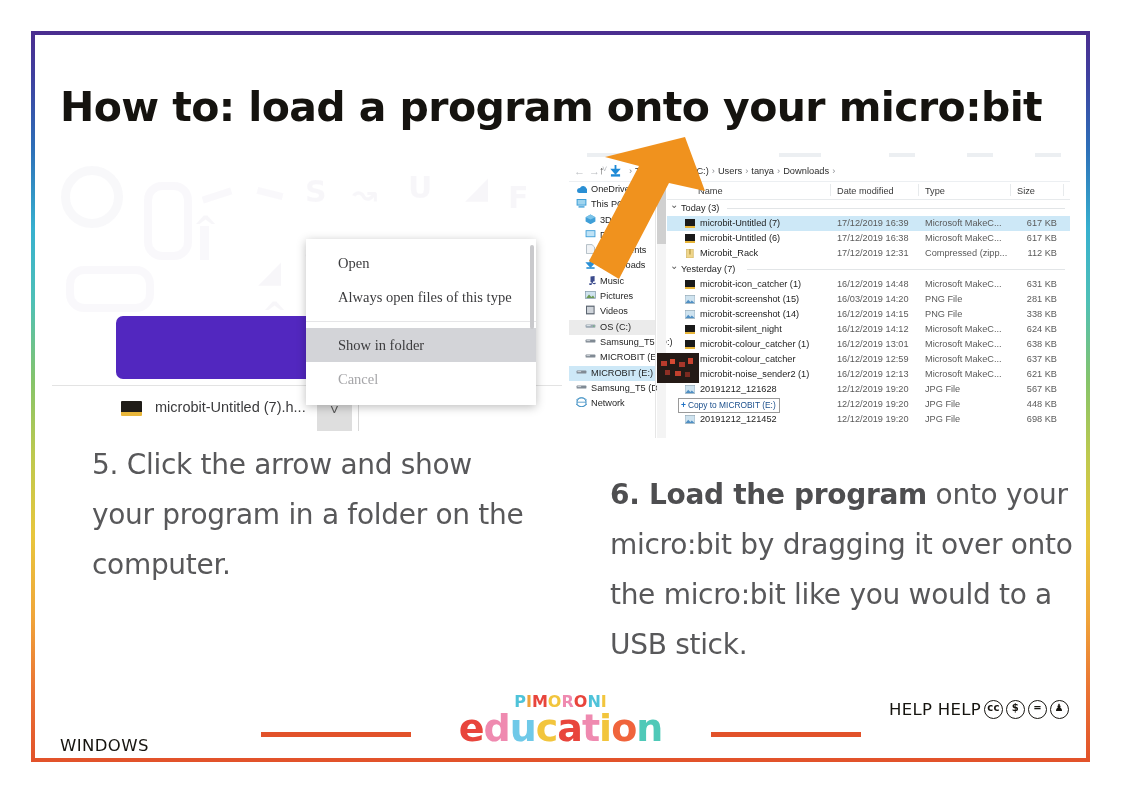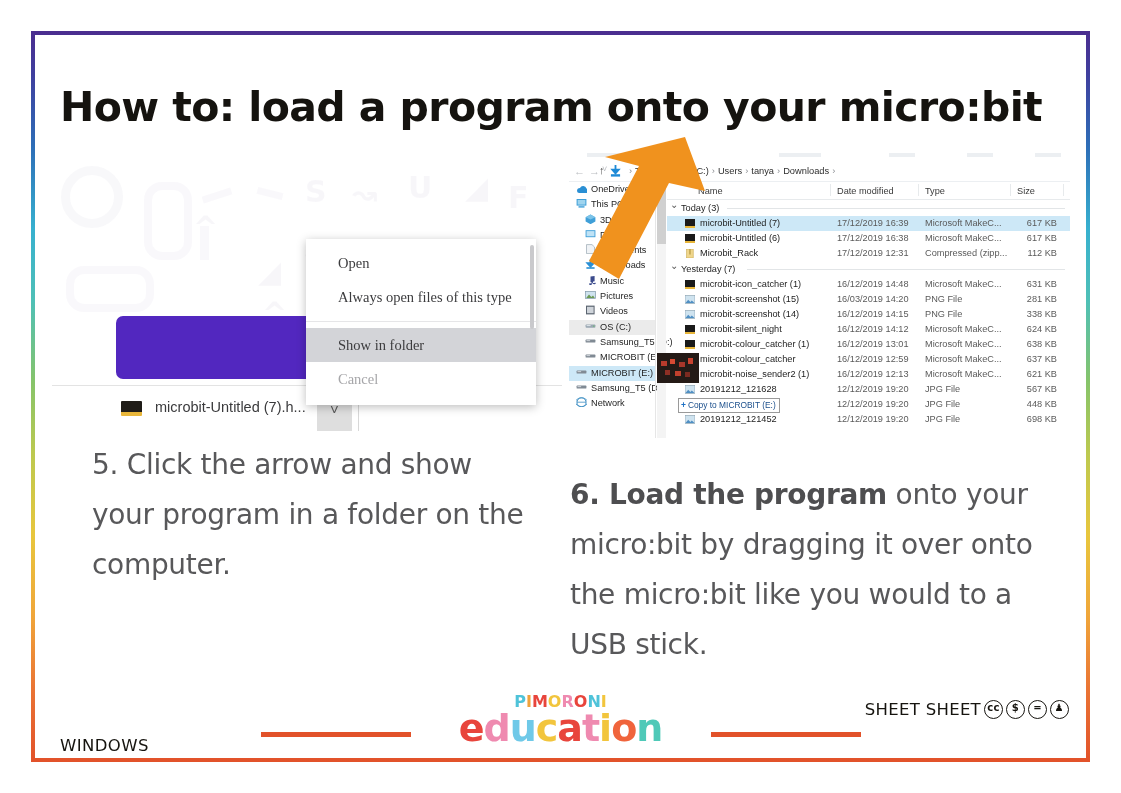--- a/index.html
+++ b/index.html
@@ -400,21 +400,21 @@
   
   .step-text {
     position: absolute;
     color: #58585a;
     font-size: 28px;
     line-height: 50px;
     font-family: "DejaVu Sans", sans-serif;
     letter-spacing: -0.3px;
   }
   #step5 { left: 57px; top: 405px; width: 440px; }
-  #step6 { left: 535px; top: 435px; width: 470px; }
+  #step6 { left: 575px; top: 435px; width: 470px; }
   #step6 b { color: #4e4e50; }
 
   
   #footer {
     position: absolute;
     left: 0;
     bottom: 6px;
     width: 100%;
     height: 58px;
   }
@@ -797,21 +797,21 @@
 
   <div id="footer">
     <div id="footer-left">WINDOWS</div>
     <div id="logo">
       <div id="logo-pimoroni"><span style="color: rgb(79, 195, 217);">P</span><span style="color: rgb(240, 162, 60);">I</span><span style="color: rgb(232, 69, 60);">M</span><span style="color: rgb(242, 197, 61);">O</span><span style="color: rgb(239, 138, 176);">R</span><span style="color: rgb(232, 69, 60);">O</span><span style="color: rgb(79, 195, 217);">N</span><span style="color: rgb(242, 197, 61);">I</span></div>
       <div id="logo-education"><span style="color: rgb(232, 69, 60);">e</span><span style="color: rgb(239, 138, 176);">d</span><span style="color: rgb(111, 201, 232);">u</span><span style="color: rgb(242, 197, 61);">c</span><span style="color: rgb(232, 69, 60);">a</span><span style="color: rgb(239, 138, 176);">t</span><span style="color: rgb(242, 197, 61);">i</span><span style="color: rgb(240, 100, 60);">o</span><span style="color: rgb(79, 201, 184);">n</span></div>
       <div class="bar-left"></div>
       <div class="bar-right"></div>
     </div>
     <div id="footer-right">
-      <span>SHEET SHEET</span>
+      <span>HELP HELP</span>
       <span class="cc-ico">cc</span>
       <span class="cc-ico">$</span>
       <span class="cc-ico">=</span>
       <span class="cc-ico">♟</span>
     </div>
   </div>
 
 </div>
 </div>
 

